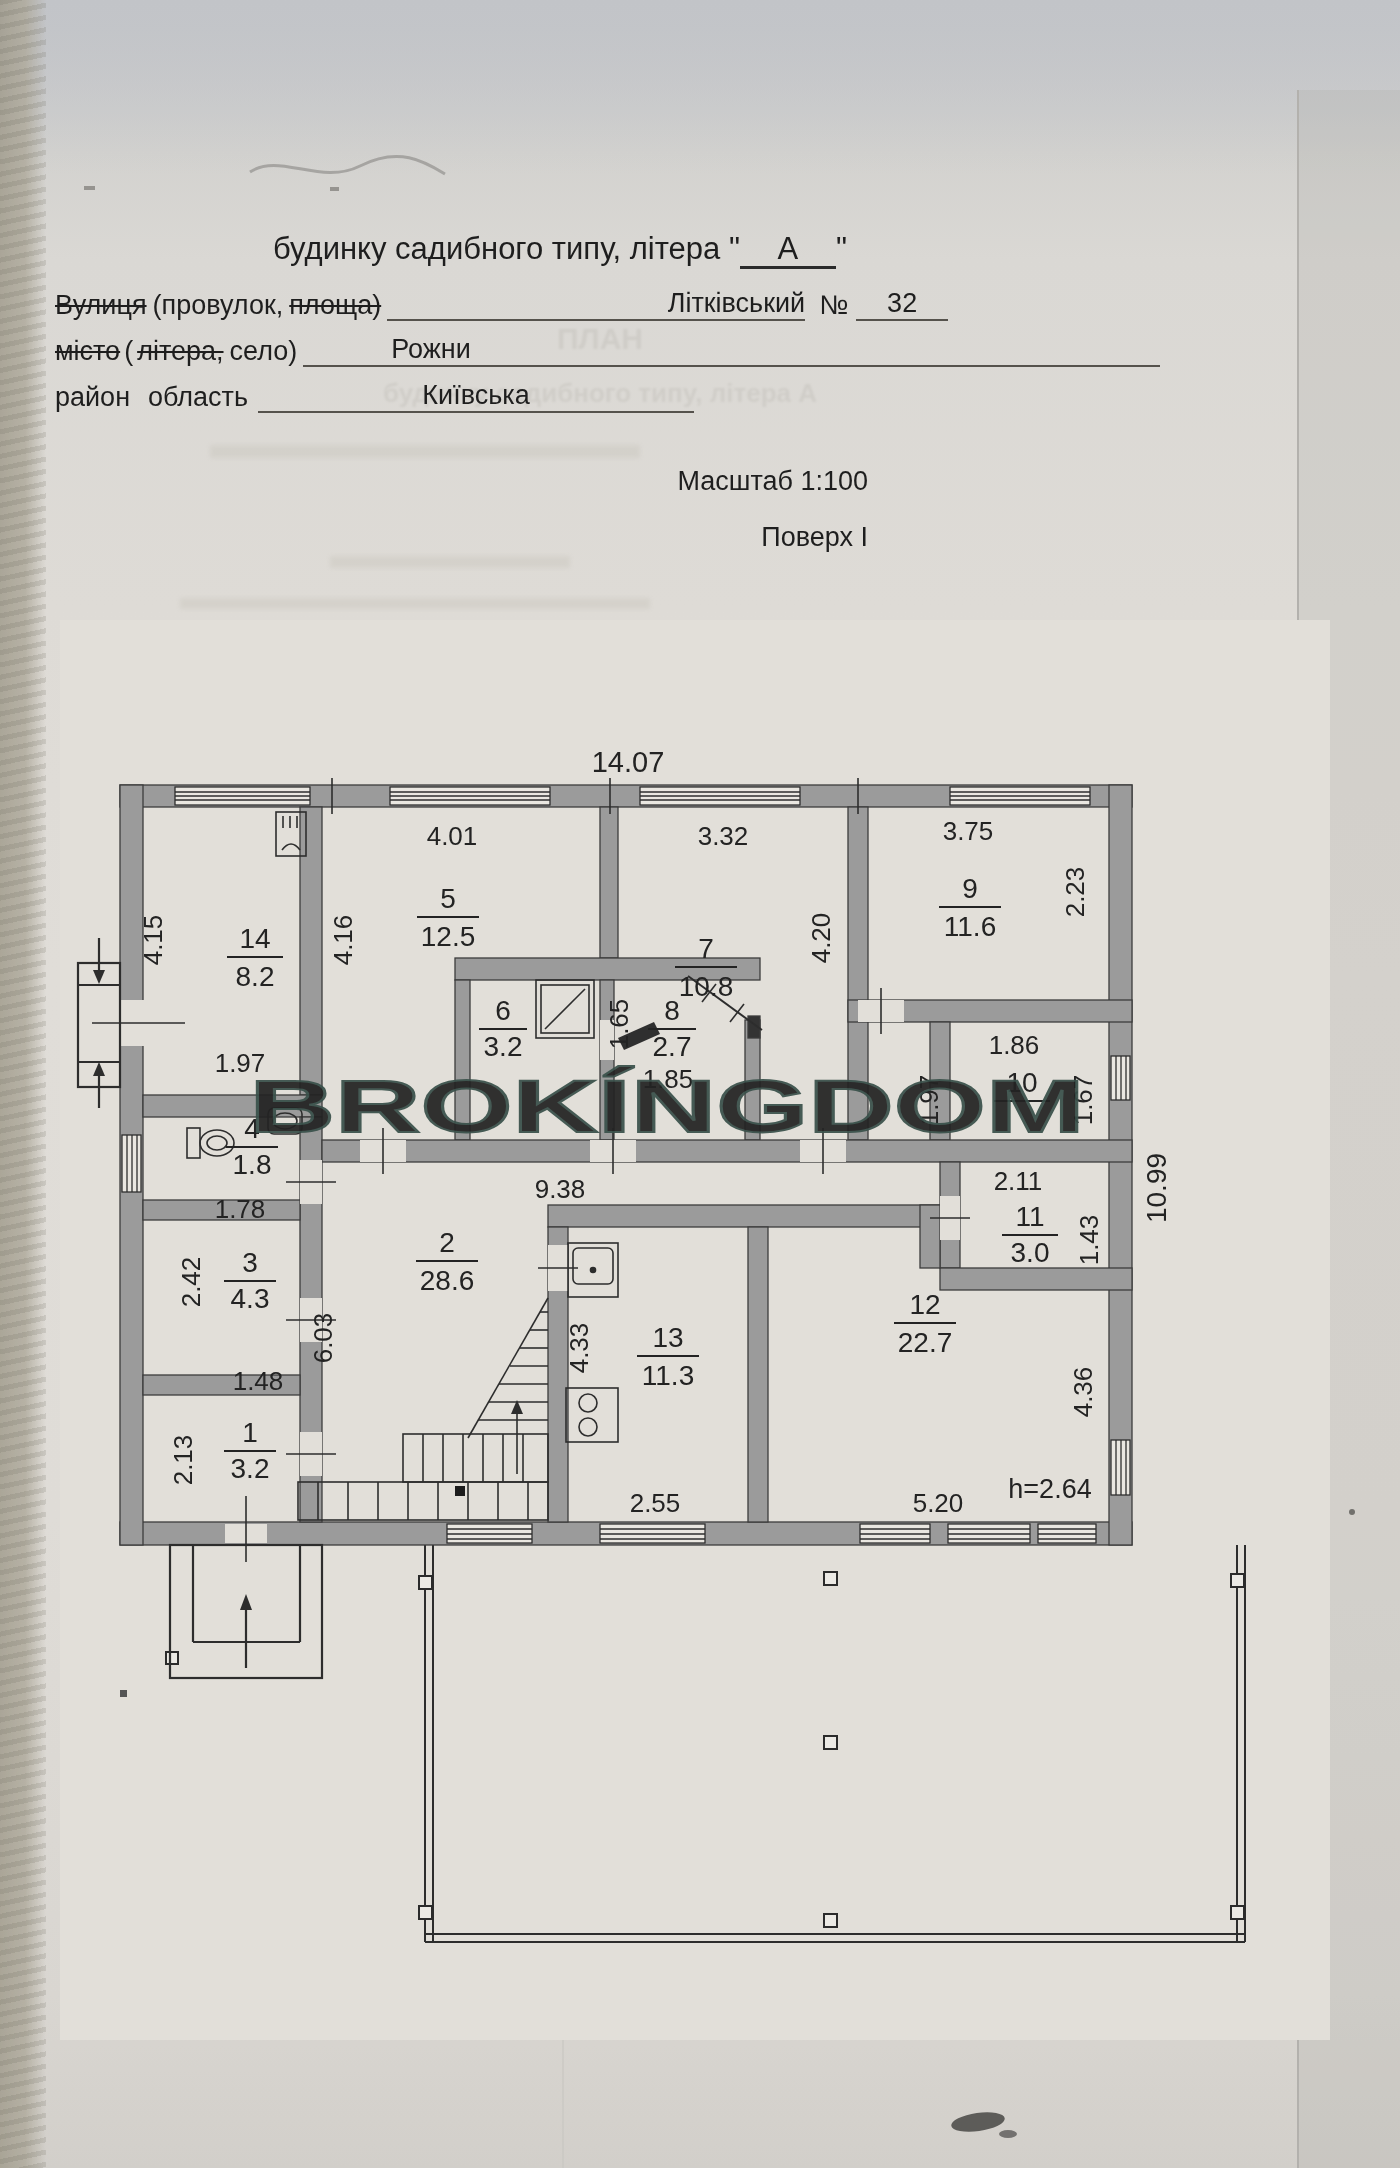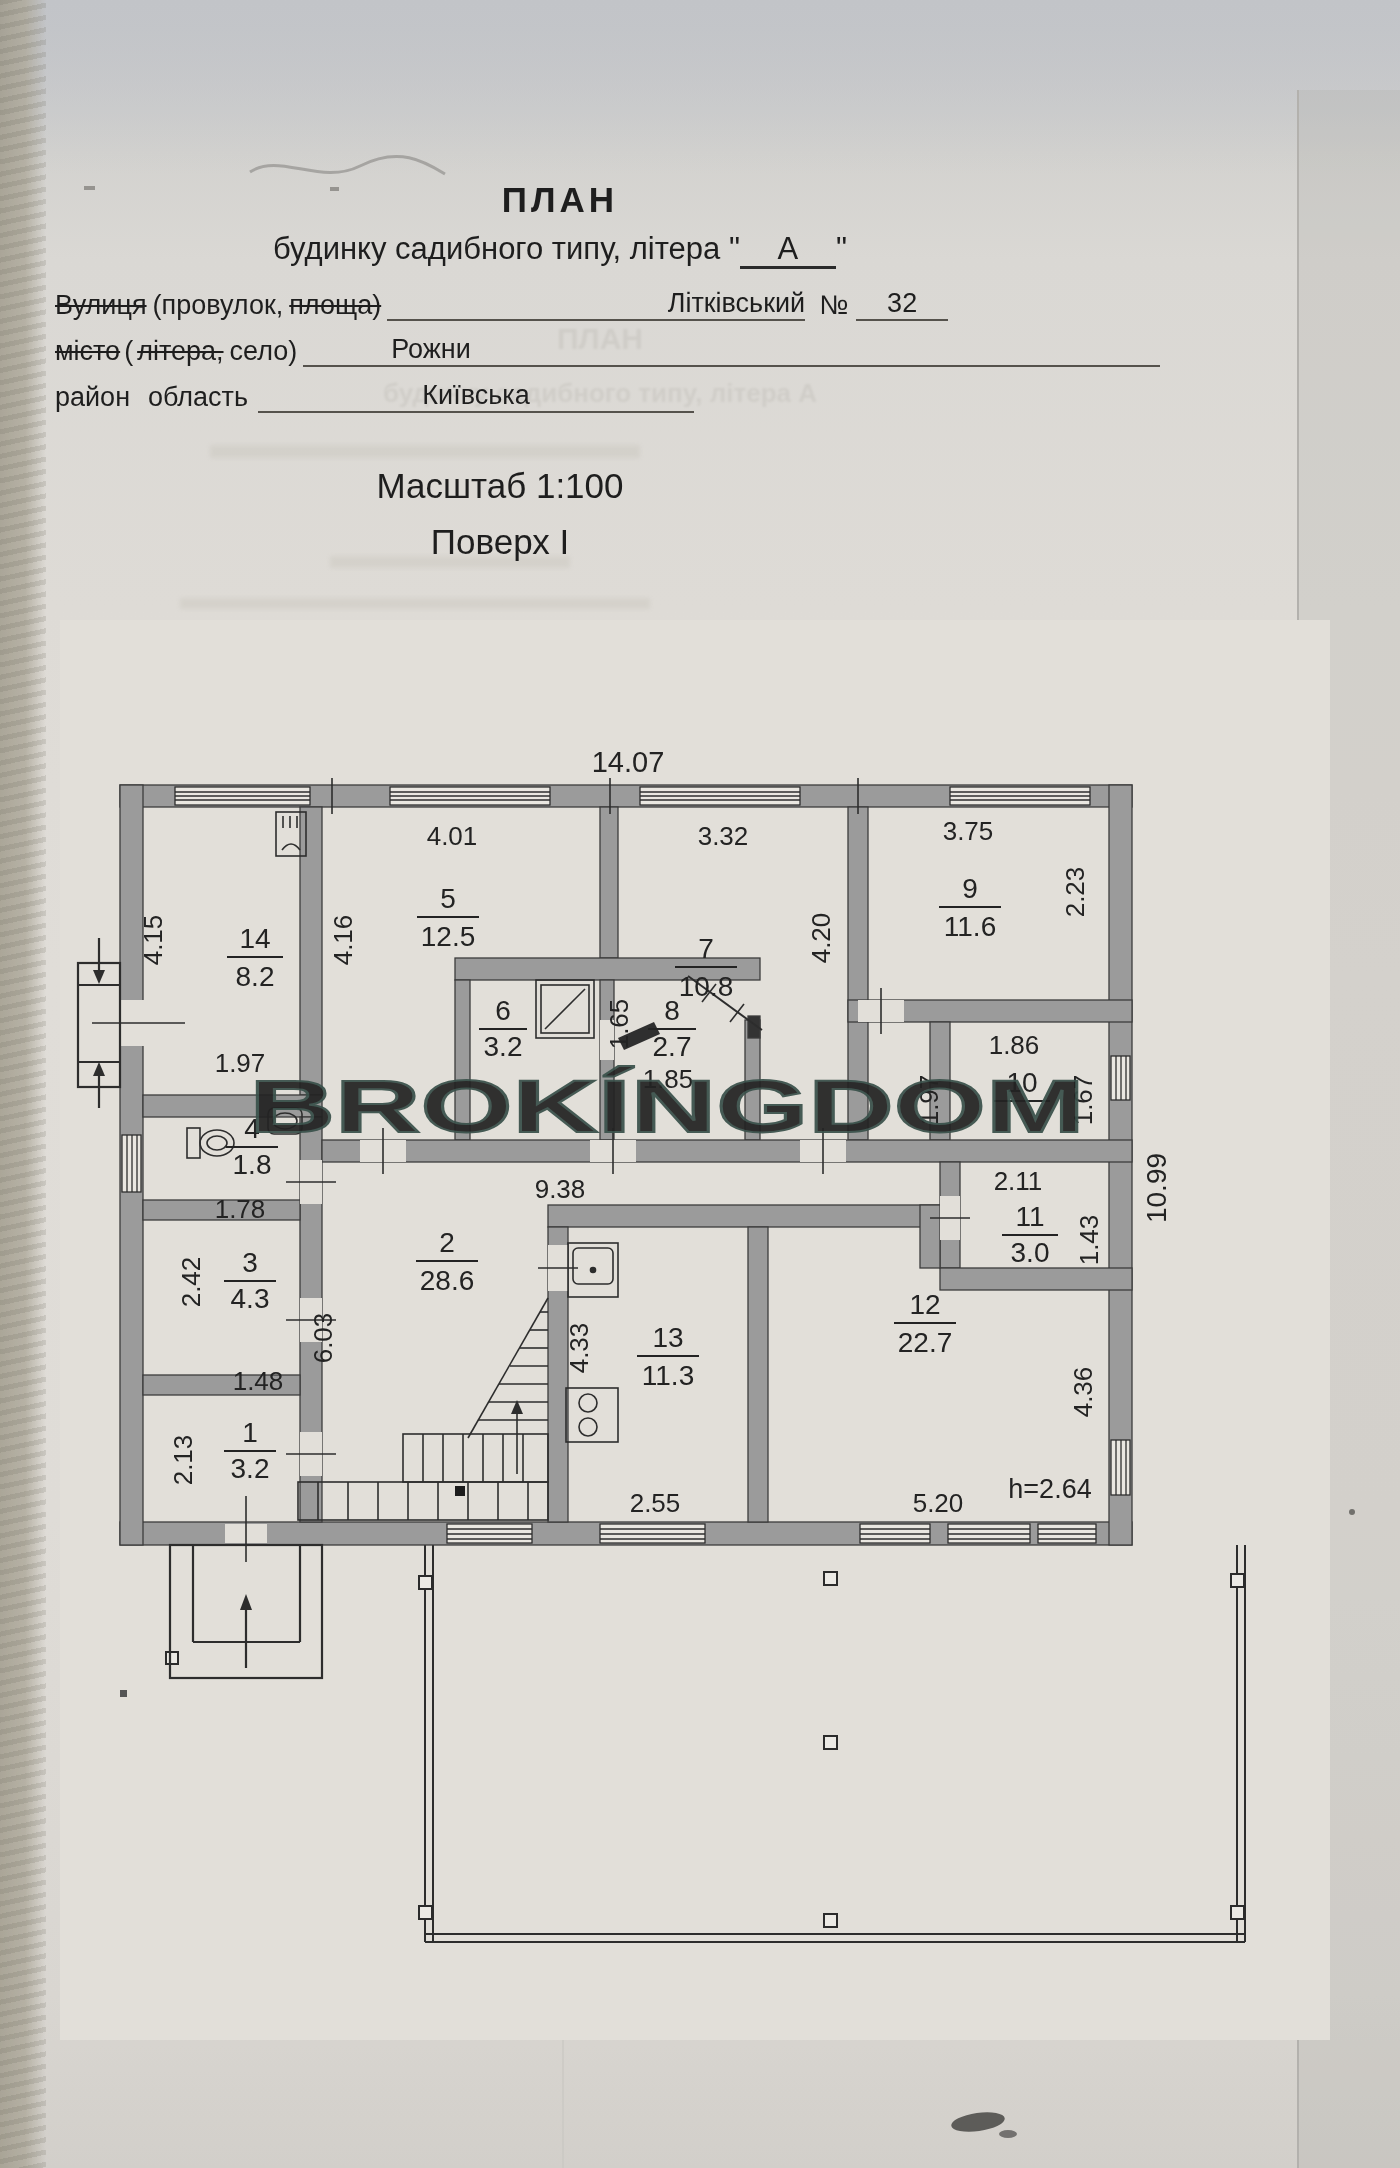--- a/index.html
+++ b/index.html
@@ -16,21 +16,21 @@
     border-left:2px solid #b3b1ad;background:rgba(170,169,165,.22);}
   .crease{position:absolute;left:562px;top:1552px;width:2px;height:616px;background:#c8c6c1;opacity:.6;z-index:2;}
   .hdr{position:absolute;z-index:5;}
   .title{top:180px;left:0;width:1120px;text-align:center;font-size:35px;font-weight:bold;letter-spacing:4px;}
   .subtitle{top:231px;left:0;width:1120px;text-align:center;font-size:31px;}
   .letterblank{display:inline-block;width:96px;border-bottom:3px solid #2a2a2a;text-align:center;line-height:34px;}
   .frow{position:absolute;left:55px;width:1105px;display:flex;align-items:flex-end;font-size:27px;z-index:5;}
   .struck{text-decoration:line-through;text-decoration-thickness:2px;}
   .blank{display:inline-block;border-bottom:2px solid #55524c;text-align:center;}
   .r1{top:288px;} .r2{top:334px;} .r3{top:380px;}
-  .centerline{position:absolute;left:150px;width:700px;text-align:center;font-size:35px;z-index:5;}
+  .centerline{position:absolute;left:168px;width:700px;text-align:right;font-size:27px;z-index:5;}
   .scaleline{top:466px;} .floorline{top:522px;}
   .ghost{position:absolute;left:0;width:1200px;text-align:center;color:#6d695e;opacity:.1;
     filter:blur(1px);z-index:1;font-weight:bold;}
   .gbar{position:absolute;background:#96927f;opacity:.12;filter:blur(2px);z-index:1;}
   svg{position:absolute;left:0;top:0;z-index:4;}
   svg text{font-family:"Liberation Sans",sans-serif;fill:#232323;}
   .num{font-size:28px;text-anchor:middle;}
   .dim{font-size:26px;text-anchor:middle;}
   .wm{font-size:74px;font-weight:bold;text-anchor:middle;}
 </style>
@@ -42,21 +42,20 @@
   <div class="strip-left"></div>
   <div class="edge-right"></div>
   <div class="crease"></div>
 
   <div class="ghost" style="top:322px;font-size:30px;">ПЛАН</div>
   <div class="ghost" style="top:378px;font-size:26px;">будинку садибного типу, літера А</div>
   <div class="gbar" style="left:210px;top:445px;width:430px;height:13px;"></div>
   <div class="gbar" style="left:330px;top:556px;width:240px;height:12px;"></div>
   <div class="gbar" style="left:180px;top:598px;width:470px;height:11px;"></div>
 
-  <div class="hdr title">ПЛАН</div>
   <div class="hdr subtitle">
     <span>будинку садибного типу, літера "</span><span class="letterblank">А</span><span>"</span>
   </div>
 
   <div class="frow r1">
     <span class="struck">Вулиця</span>
     <span style="margin:0 6px;">(провулок,</span>
     <span class="struck">площа)</span>
     <span class="blank" style="width:400px;text-align:right;padding-left:18px;margin-left:6px;">Літківський</span>
     <span style="margin-left:14px;">№</span>

